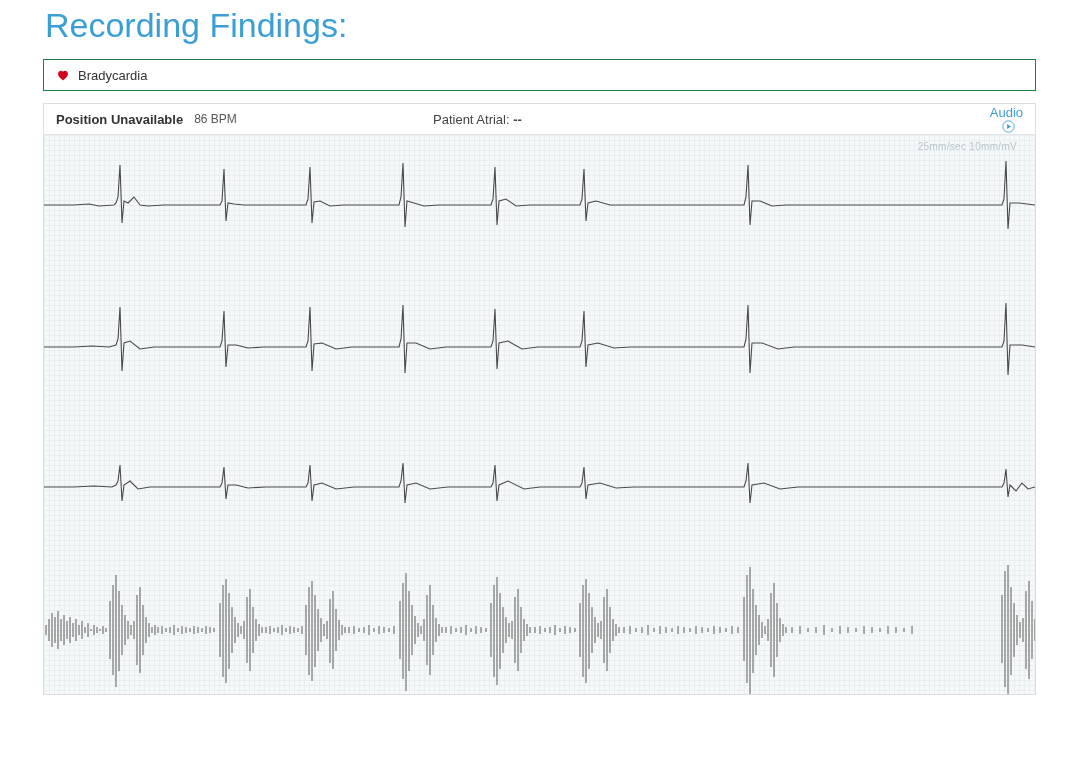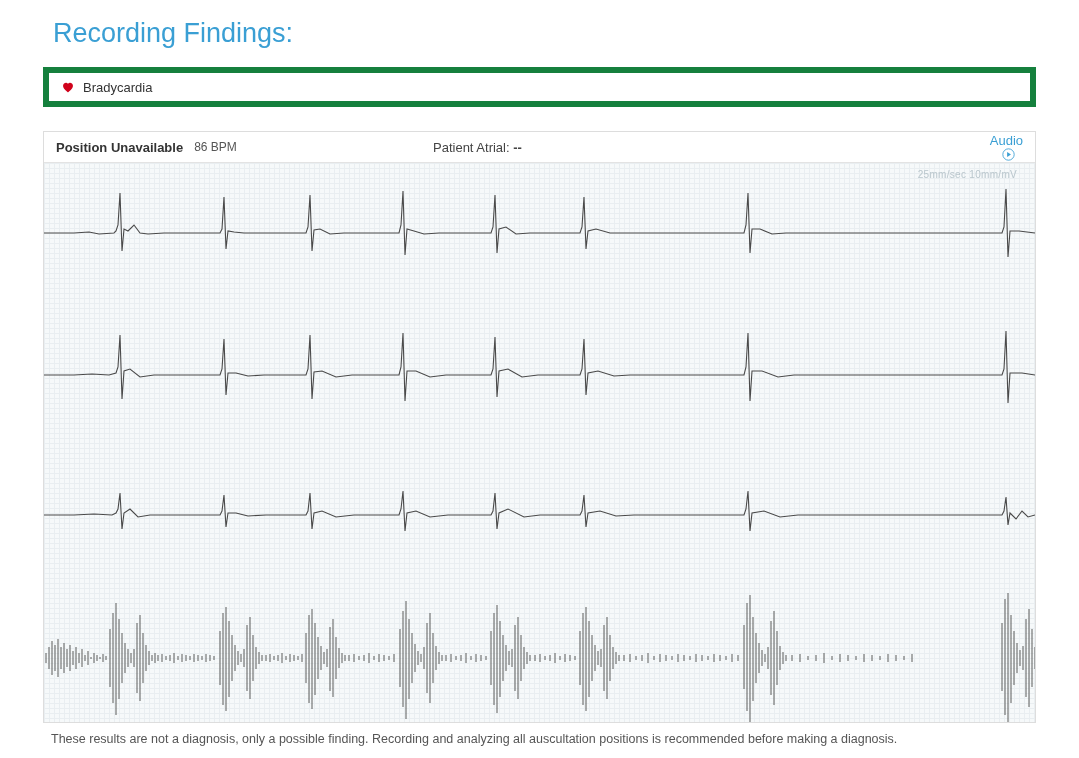--- a/index.html
+++ b/index.html
@@ -15,35 +15,35 @@
     overflow: hidden;
   }
   .page {
     position: relative;
     width: 1079px;
     height: 758px;
     box-sizing: border-box;
     padding: 0 43px;
   }
   .page-title {
-    font-size: 27px;
+    font-size: 34px;
     font-weight: 400;
     color: #3a9fd4;
     letter-spacing: 0px;
-    margin: 8px;
+    margin: 0;
     padding-top: 4px;
     padding-left: 2px;
     line-height: 42px;
   }
 
   
   .findings-bar {
     margin-top: 13px;
-    height: 40px;
-    border: 6px solid #15803d;
+    height: 32px;
+    border: 1px solid #15803d;
     background: #fff;
     display: flex;
     align-items: center;
     box-sizing: border-box;
     text-align: center;
   }
   .finding {
     display: flex;
     align-items: center;
     font-size: 13px;
@@ -56,21 +56,21 @@
   .heart-icon {
     width: 14px;
     height: 14px;
     margin-right: 8px;
     display: inline-block;
     flex: 0 0 auto;
   }
 
   
   .recording-card {
-    margin-top: 24px;
+    margin-top: 12px;
     border: 1px solid #dddddd;
     background: #fff;
     box-sizing: border-box;
   }
   .recording-header {
     height: 31px;
     border-bottom: 1px solid #e3e3e3;
     display: flex;
     align-items: center;
     padding: 0 12px;
@@ -238,15 +238,14 @@
           <path d="M536,468 L536,522 M539,450 L539,542 M542,444 L542,548 M545,458 L545,534 M548,472 L548,518 M551,482 L551,508 M554,488 L554,502 M557,486 L557,504 M560,462 L560,528 M563,454 L563,536 M566,472 L566,518 M569,484 L569,506 M572,489 L572,501 M575,492 L575,498"></path>
           <path d="M580,492 L580,498 M586,491 L586,499 M592,493 L592,497 M598,492 L598,498 M604,490 L604,500 M610,493 L610,497 M616,491 L616,499 M622,492 L622,498 M628,493 L628,497 M634,491 L634,499 M640,492 L640,498 M646,493 L646,497 M652,491 L652,499 M658,492 L658,498 M664,493 L664,497 M670,491 L670,499 M676,492 L676,498 M682,493 L682,497 M688,491 L688,499 M694,492 L694,498"></path>
           <path d="M700,462 L700,526 M703,440 L703,548 M706,432 L706,562 M709,454 L709,538 M712,470 L712,520 M715,480 L715,510 M718,487 L718,503 M721,491 L721,499 M724,484 L724,506 M727,458 L727,532 M730,448 L730,542 M733,468 L733,522 M736,483 L736,507 M739,489 L739,501 M742,492 L742,498"></path>
           <path d="M748,492 L748,498 M756,491 L756,499 M764,493 L764,497 M772,492 L772,498 M780,490 L780,500 M788,493 L788,497 M796,491 L796,499 M804,492 L804,498 M812,493 L812,497 M820,491 L820,499 M828,492 L828,498 M836,493 L836,497 M844,491 L844,499 M852,492 L852,498 M860,493 L860,497 M868,491 L868,499"></path>
           <path d="M958,460 L958,528 M961,436 L961,552 M964,430 L964,560 M967,452 L967,540 M970,468 L970,522 M973,480 L973,510 M976,487 L976,503 M979,483 L979,507 M982,456 L982,534 M985,446 L985,544 M988,466 L988,524 M991,484 L991,506"></path>
         </g>
       </svg>
     </div>
   </div>
 
-  <div class="disclaimer">These results are not a diagnosis, only a possible finding. Recording and analyzing all auscultation positions is recommended before making a diagnosis.</div>
 
 </div>
 
 </body></html>

